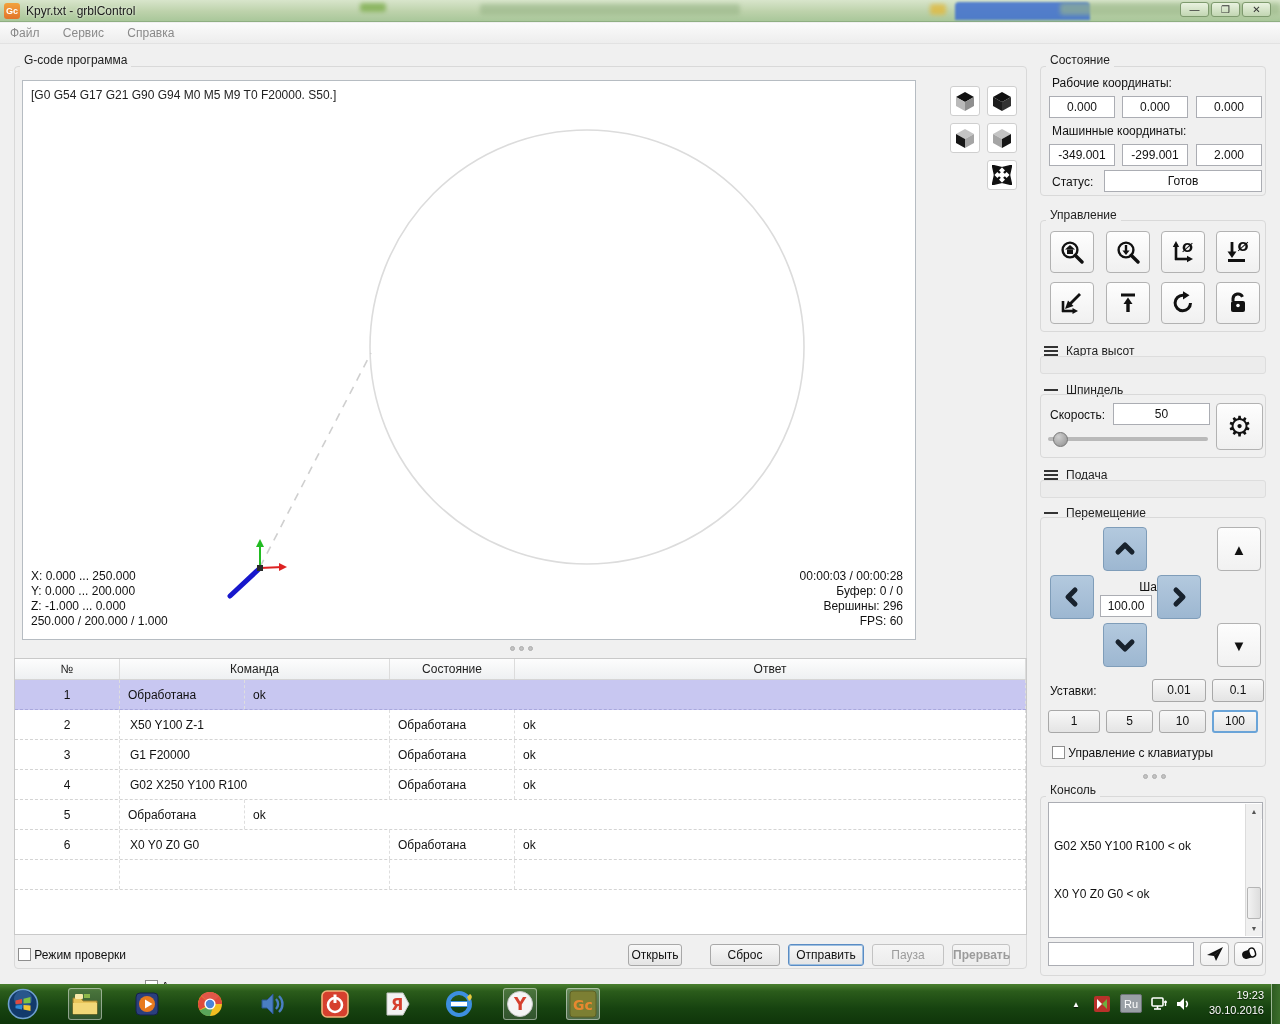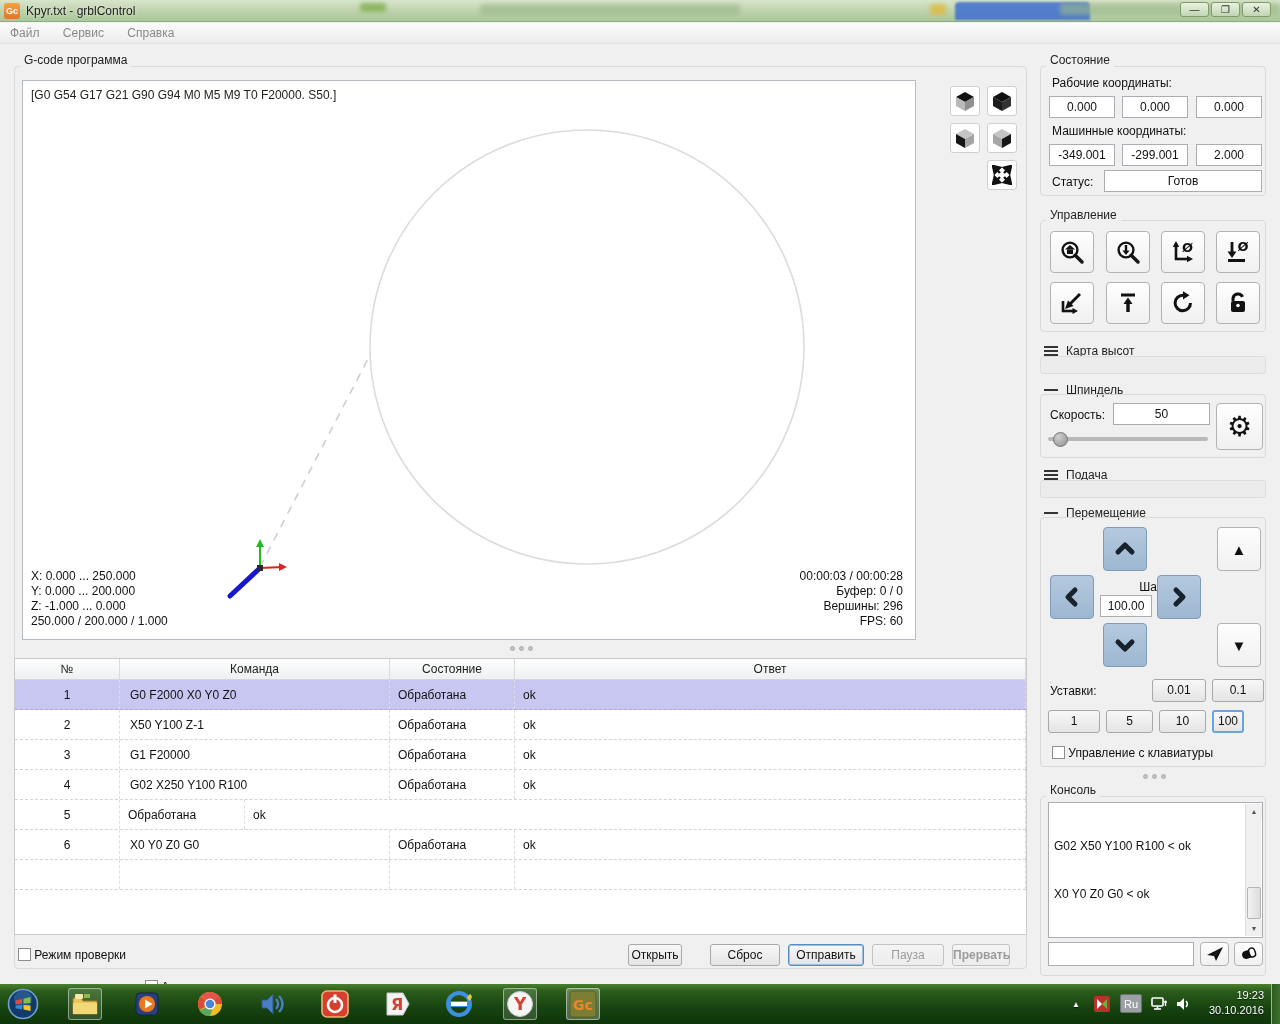--- a/index.html
+++ b/index.html
@@ -196,21 +196,20 @@
 
 <div id="gtable" class="abs">
   <div class="trow thead">
     <div class="tc tc-n">№</div>
     <div class="tc tc-cmd" style="justify-content:center;padding-left:0;">Команда</div>
     <div class="tc tc-state" style="justify-content:center;padding-left:0;">Состояние</div>
     <div class="tc tc-resp" style="justify-content:center;padding-left:0;">Ответ</div>
   </div>
   <div class="trow tbody-row row-selected">
     <div class="tc tc-n">1</div>
-    <div class="tc tc-cmd">G0 F2000 X0 Y0 Z0</div>
     <div class="tc tc-state">Обработана</div>
     <div class="tc tc-resp">ok</div>
   </div>
   <div class="trow tbody-row">
     <div class="tc tc-n">2</div>
     <div class="tc tc-cmd">X50 Y100 Z-1</div>
     <div class="tc tc-state">Обработана</div>
     <div class="tc tc-resp">ok</div>
   </div>
   <div class="trow tbody-row">
@@ -400,21 +399,21 @@
 <div class="z-btn abs" style="left:1217px;top:623px;">
     <span>▼</span>
   </div>
 
 <div class="abs" style="left:1050px;top:684px;">Уставки:</div>
 <div class="btn preset-btn abs" style="left:1152px;top:679px;width:54px;">0.01</div>
 <div class="btn preset-btn abs" style="left:1212px;top:679px;width:52px;">0.1</div>
 <div class="btn preset-btn abs" style="left:1048px;top:710px;width:52px;">1</div>
 <div class="btn preset-btn abs" style="left:1106px;top:710px;width:47px;">5</div>
 <div class="btn preset-btn abs" style="left:1159px;top:710px;width:47px;">10</div>
-<div class="btn preset-btn preset-active abs" style="left:1212px;top:710px;width:32px;">100</div>
+<div class="btn preset-btn preset-active abs" style="left:1212px;top:710px;width:46px;">100</div>
 
 <span class="abs" style="left:1052px;top:746px;"><span class="chk"></span>
   <span>Управление с клавиатуры</span></span>
 
 <div class="splitter-dots abs" style="left:1143px;top:774px;">
     <i></i>
     <i></i>
     <i></i>
   </div>
 

